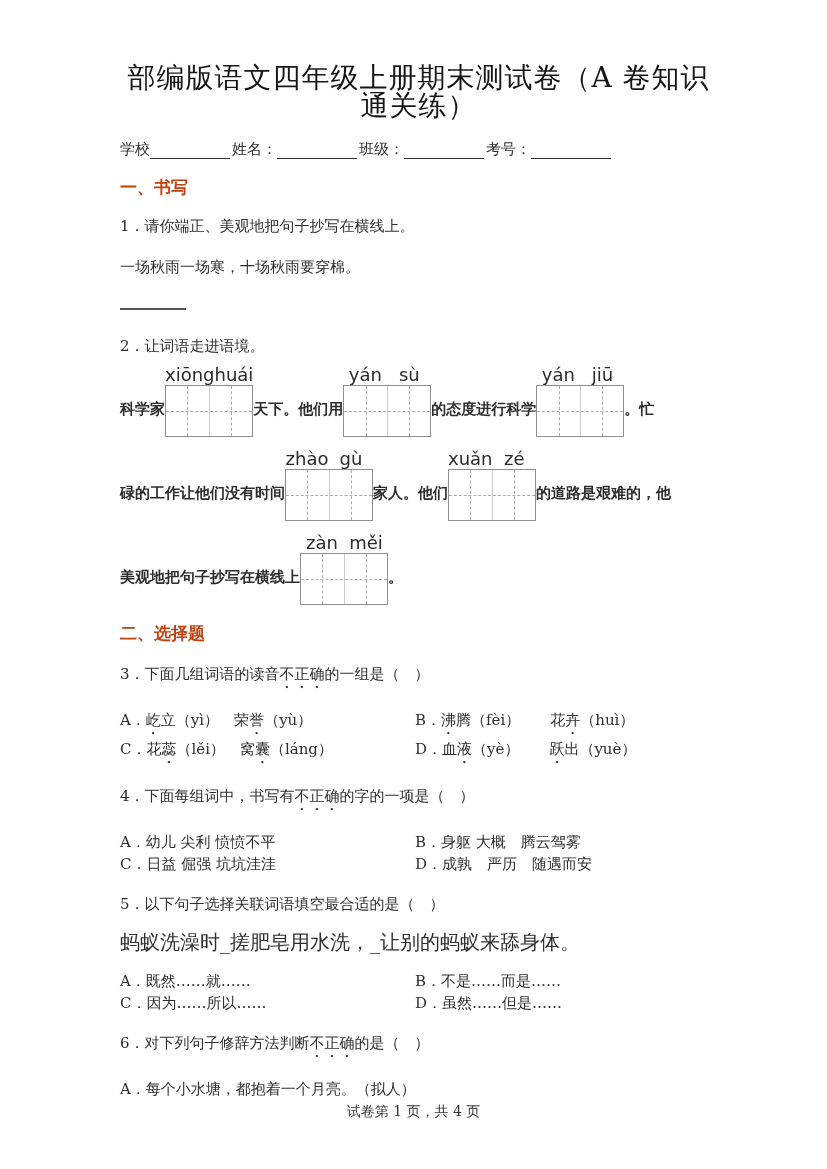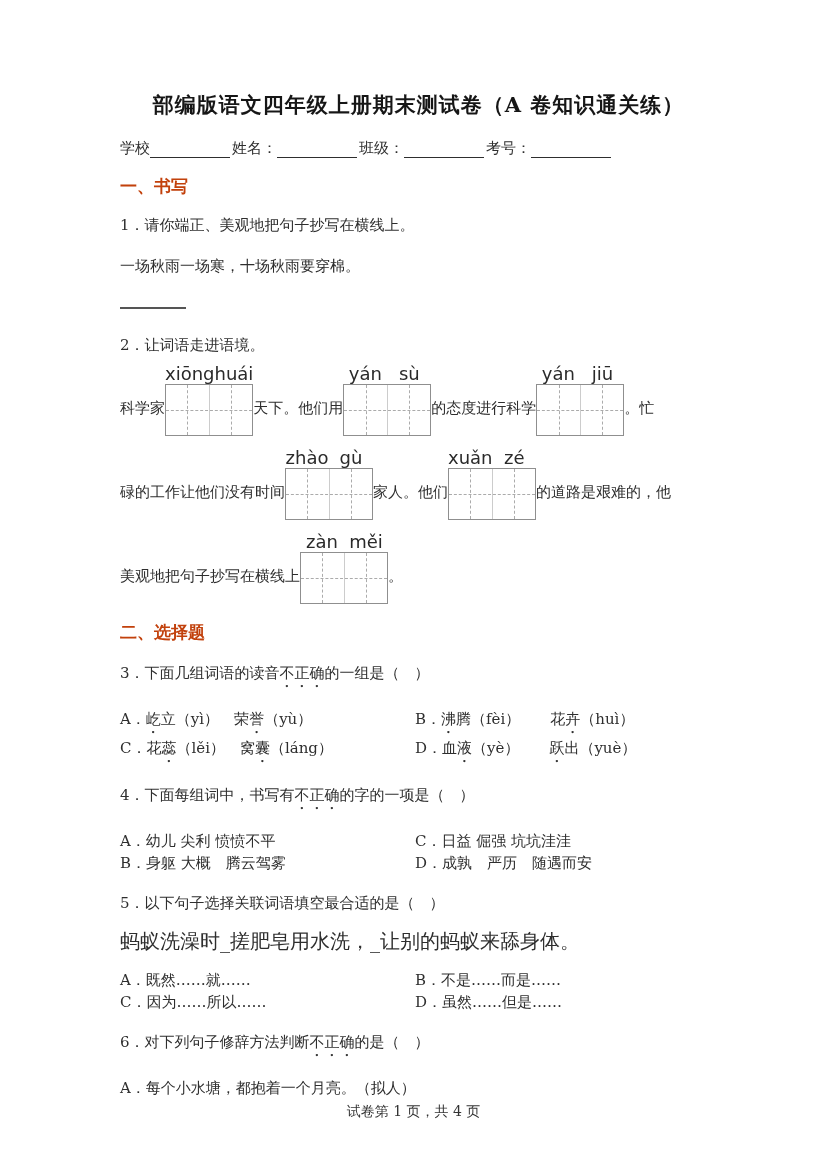--- a/index.html
+++ b/index.html
@@ -9,23 +9,23 @@
     width:827px; height:1169px;
     background:#ffffff;
     color:#2e2e2e;
     font-family:"DejaVu Serif","Liberation Serif",serif;
     overflow:hidden;
     margin:0 auto;
   }
   .content { position:absolute; left:120px; right:110px; top:0; }
 
   .title {
-    padding-top:91px;
-    font-size:21px; line-height:28px;
-    font-weight:bold; text-align:center;
+    padding-top:64px;
+    font-size:28px; line-height:28px;
+    font-weight:normal; text-align:center;
     color:#161616;
     letter-spacing:1px;
   }
 
   .info-line { margin-top:20px; font-size:15px; white-space:nowrap; }
   .info-item { display:inline-block; }
   .blank {
     display:inline-block; width:80px; height:17px;
     border-bottom:1px solid #2e2e2e; vertical-align:bottom;
     margin-right:2px;
@@ -33,21 +33,21 @@
 
   .sec { font-size:17px; font-weight:bold; color:#c2410c; margin-top:17px; }
 
   .line { font-size:15px; line-height:22px; margin-top:16px; }
   .q1-sentence { margin-top:19px; }
   .answer-line { margin-top:30px; width:66px; border-bottom:2px solid #555; height:2px; }
   .q2-stem { margin-top:25px; }
 
   .q2-rows { margin-top:10px; }
   .q2-row { display:flex; align-items:flex-end; margin-bottom:14px; }
-  .q2-text { font-size:15px; padding-bottom:18px; white-space:pre; }
+  .q2-text { font-size:15px; padding-bottom:18px; white-space:pre;font-weight:bold; }
   .box-group { display:flex; flex-direction:column; }
   .pinyin-row { display:flex; height:18px; }
   .pinyin-row span {
     flex:1; text-align:center;
     font-family:"DejaVu Sans","Liberation Sans",sans-serif;
     font-size:18px; line-height:16px; color:#2a2a2a;
   }
   .tzg { position:relative; width:88px; height:52px; border:1px solid #8f8f8f; display:flex; background:#fff; }
   .tzg::after { content:""; position:absolute; left:0; right:0; top:50%; border-top:1px dashed #ababab; }
   .tzg .cell { flex:1; position:relative; }
@@ -181,22 +181,22 @@
             <div class="opt"><span>A．</span><span class="emp">屹</span><span>立（yì）　荣</span><span class="emp">誉</span><span>（yù）</span></div>
             <div class="opt"><span>B．</span><span class="emp">沸</span><span>腾（fèi）　　花</span><span class="emp">卉</span><span>（huì）</span></div>
             <div class="opt"><span>C．</span><span>花</span><span class="emp">蕊</span><span>（lěi）　窝</span><span class="emp">囊</span><span>（láng）</span></div>
             <div class="opt"><span>D．</span><span>血</span><span class="emp">液</span><span>（yè）　　</span><span class="emp">跃</span><span>出（yuè）</span></div>
           </div>
         </div>
         <div class="question">
           <div class="stem"><span>4．下面每组词中，书写有</span><span class="emp">不正确</span><span>的字的一项是（　）</span></div>
           <div class="opts">
             <div class="opt"><span>A．</span><span>幼儿 尖利 愤愤不平</span></div>
+            <div class="opt"><span>B．</span><span>身躯 大概　腾云驾雾</span></div>
             <div class="opt"><span>C．</span><span>日益 倔强 坑坑洼洼</span></div>
-            <div class="opt"><span>B．</span><span>身躯 大概　腾云驾雾</span></div>
             <div class="opt"><span>D．</span><span>成孰　严历　随遇而安</span></div>
           </div>
         </div>
         <div class="question">
           <div class="stem"><span>5．以下句子选择关联词语填空最合适的是（　）</span></div>
           <div class="q-sentence">蚂蚁洗澡时_搓肥皂用水洗，_让别的蚂蚁来舔身体。</div>
           <div class="opts">
             <div class="opt"><span>A．</span><span>既然……就……</span></div>
             <div class="opt"><span>B．</span><span>不是……而是……</span></div>
             <div class="opt"><span>C．</span><span>因为……所以……</span></div>

